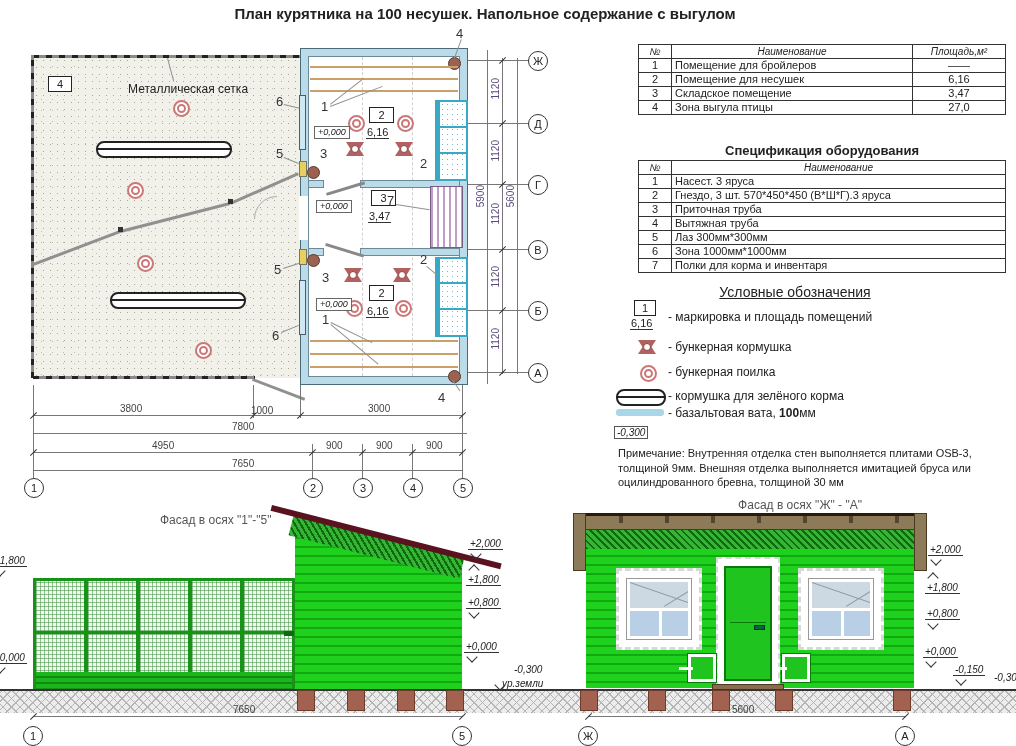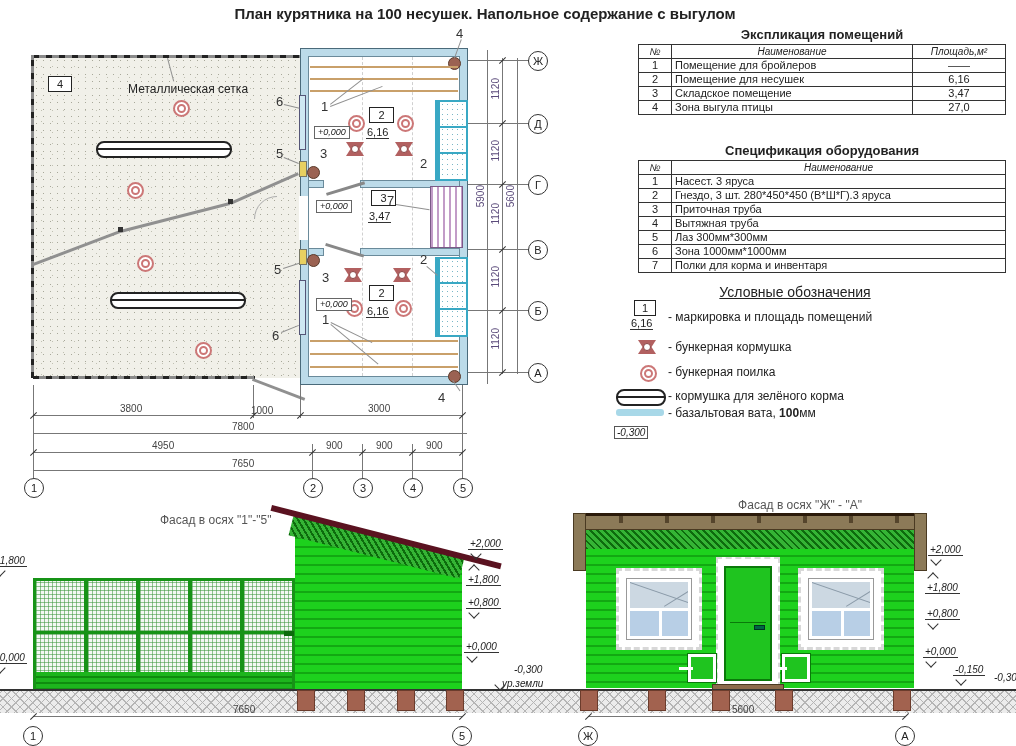--- a/index.html
+++ b/index.html
@@ -272,21 +272,20 @@
   <div class="tick" style="left:308px;top:452px;"></div>
   <div class="tick" style="left:358px;top:452px;"></div>
   <div class="tick" style="left:408px;top:452px;"></div>
   <div class="tick" style="left:458px;top:452px;"></div>
   <div class="axis" style="left:24px;top:478px;">1</div>
   <div class="axis" style="left:303px;top:478px;">2</div>
   <div class="axis" style="left:353px;top:478px;">3</div>
   <div class="axis" style="left:403px;top:478px;">4</div>
   <div class="axis" style="left:453px;top:478px;">5</div>
 
-  <div class="txt sec" style="left:638px;top:27px;width:368px;">Экспликация помещений</div>
   <table class="d" style="left:638px;top:44px;width:368px;">
     <tbody>
         <tr>
       <th style="width:26px;">№</th>
       <th>Наименование</th>
       <th style="width:86px;">Площадь,м²</th>
     </tr>
     <tr>
       <td class="cc">1</td>
       <td>Помещение для бройлеров</td>
@@ -316,21 +315,21 @@
         <tr>
       <th style="width:26px;">№</th>
       <th>Наименование</th>
     </tr>
     <tr>
           <td class="cc">1</td>
           <td>Насест. 3 яруса</td>
         </tr>
     <tr>
           <td class="cc">2</td>
-          <td>Гнездо, 3 шт. 280*450*450 (В*Ш*Г).3 яруса</td>
+          <td>Гнездо, 3 шт. 570*450*450 (В*Ш*Г).3 яруса</td>
         </tr>
     <tr>
           <td class="cc">3</td>
           <td>Приточная труба</td>
         </tr>
     <tr>
           <td class="cc">4</td>
           <td>Вытяжная труба</td>
         </tr>
     <tr>
@@ -363,20 +362,21 @@
     </div>
   <div class="txt" style="left:668px;top:365px;font-size:12px;">- бункерная поилка</div>
   <div class="trough legsym" style="left:616px;top:389px;width:46px;">
       <i></i>
     </div>
   <div class="txt" style="left:668px;top:389px;font-size:12px;">- кормушка для зелёного корма</div>
   <div class="legsym" style="left:616px;top:409px;width:48px;height:7px;background:#a8d8e8;border-radius:3px;"></div>
   <div class="txt" style="left:668px;top:406px;font-size:12px;"><span>- базальтовая вата,</span> <b>100</b><span>мм</span></div>
   <div class="legsym" style="left:614px;top:426px;border:1px solid #555;font-style:italic;font-size:10px;padding:0 2px;background:#fff;">-0,300</div>
 
+  <div class="d" style="left:618px;top:446px;width:396px;font-size:11px;line-height:14.5px;">Примечание: Внутренняя отделка стен выполняется плитами OSB-3, толщиной 9мм. Внешняя отделка выполняется имитацией бруса или оцилиндрованного бревна, толщиной 30 мм</div>
 
   <div class="txt" style="left:160px;top:513px;font-size:12px;color:#555;">Фасад в осях "1"-"5"</div>
 
   <div class="d siding" style="left:295px;top:512px;width:167px;height:178px;
        clip-path:polygon(0 2%,100% 26%,100% 100%,0 100%);"></div>
   <div class="d hatchg" style="left:294px;top:514px;width:176px;height:22px;transform:rotate(14.3deg);transform-origin:0 0;"></div>
   <div class="d" style="left:272px;top:505px;width:237px;height:6px;background:#5a1220;transform:rotate(14.3deg);transform-origin:0 0;"></div>
 
   <div class="d mesh" style="left:33px;top:578px;width:262px;height:112px;border:3px solid #179317;box-sizing:border-box;"></div>
   <div class="d" style="left:84px;top:578px;width:4px;height:112px;background:#179317;"></div>

